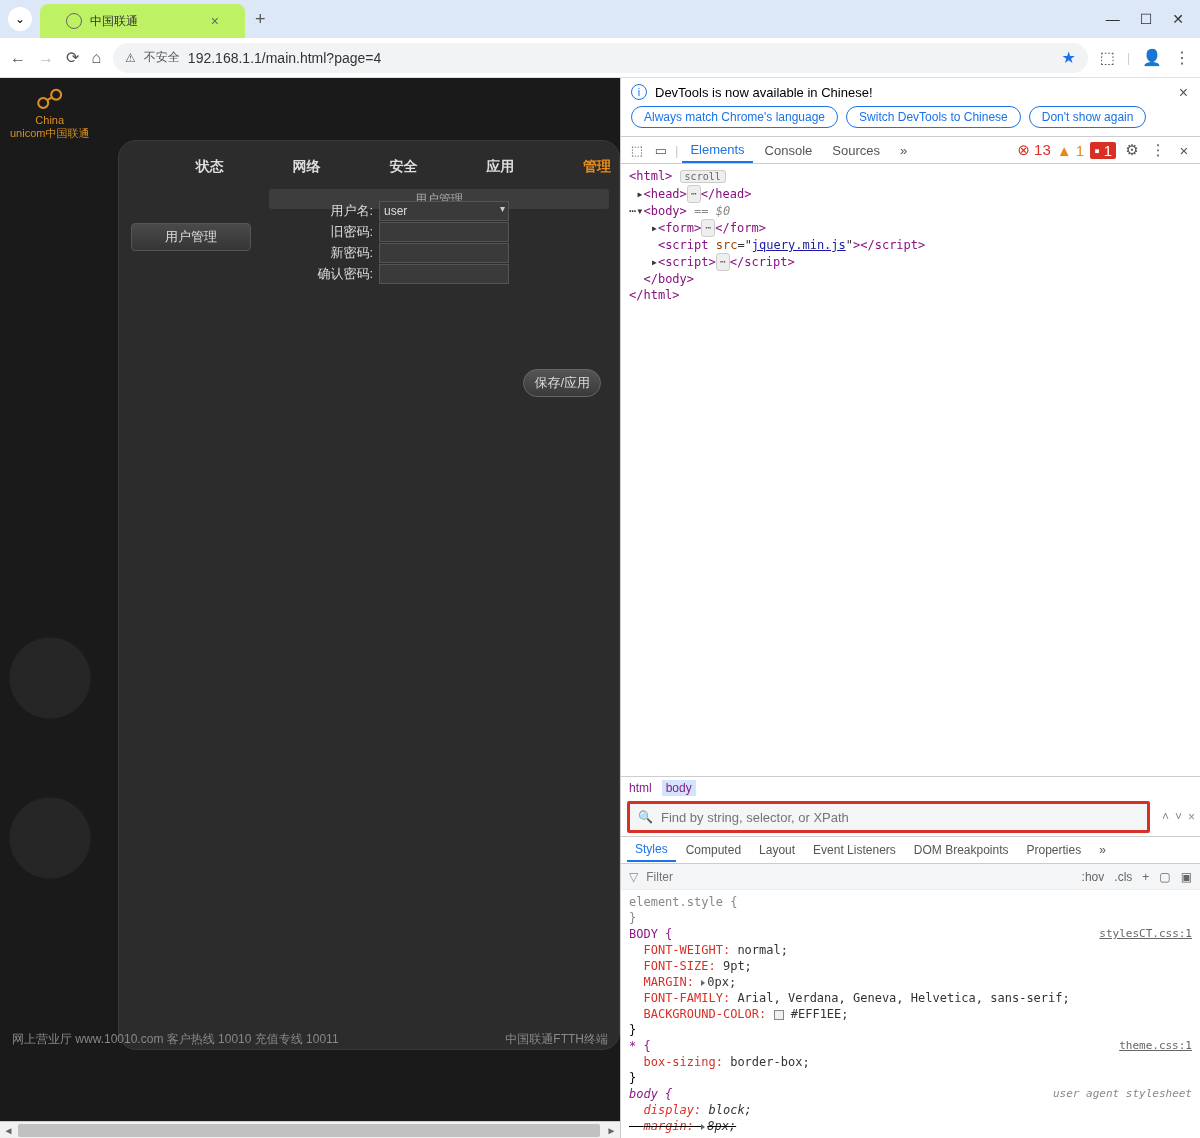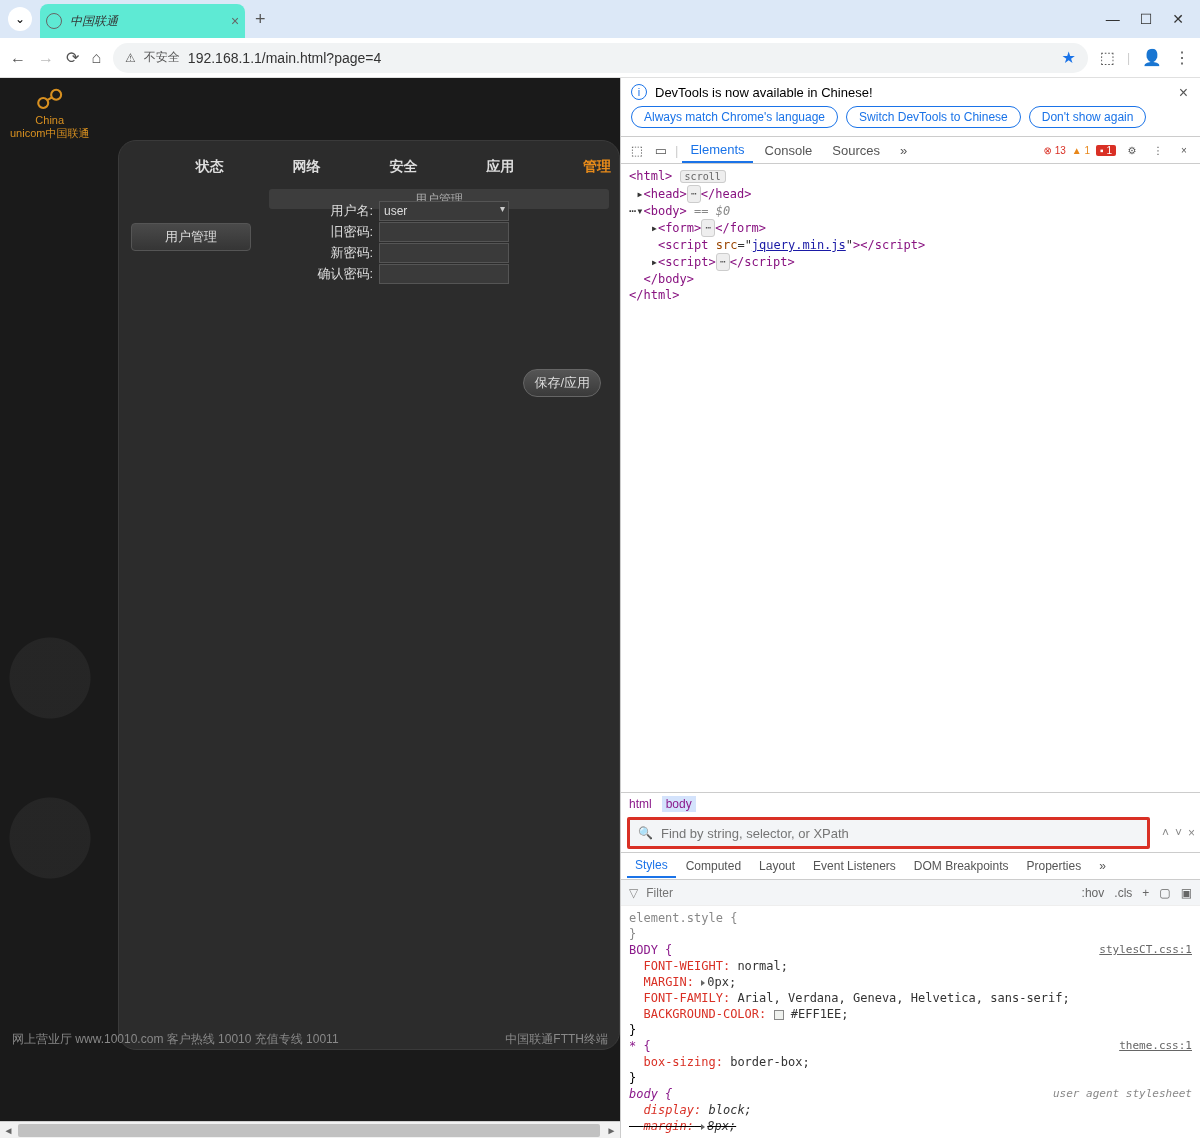--- a/index.html
+++ b/index.html
@@ -1,20 +1,20 @@
 <!DOCTYPE html>
 <html><head>
 <meta charset="utf-8">
 <style>
 *{box-sizing:border-box;margin:0;padding:0;}
 body{font-family:Arial,Verdana,Geneva,Helvetica,sans-serif;font-size:12px;background:#fff;overflow:hidden;}
 .browser{width:1200px;height:1138px;display:flex;flex-direction:column;background:#fff;}
 .tab-bar{height:38px;background:#dce8f7;display:flex;align-items:center;padding:0 8px;}
 .tab-dropdown{width:24px;height:24px;border-radius:12px;background:#fff;display:flex;align-items:center;justify-content:center;margin-right:8px;}
-.tab{background:#5eead4;height:34px;width:205px;border-radius:8px 8px 0 0;display:flex;align-items:center;padding:0 6px;gap:8px;margin-top:4px;font-style:italic;}
+.tab{background:#bef264;height:34px;width:205px;border-radius:8px 8px 0 0;display:flex;align-items:center;padding:0 26px;gap:8px;margin-top:4px;}
 .tab-favicon{width:16px;height:16px;border-radius:50%;border:1.5px solid #666;display:inline-block;}
 .tab-title{flex:1;font-size:12px;color:#333;}
 .tab-close{color:#666;font-size:14px;}
 .tab-new{margin-left:10px;color:#555;font-size:18px;}
 .window-controls{margin-left:auto;display:flex;gap:20px;padding-right:8px;}
 .window-controls span{font-size:14px;color:#333;cursor:pointer;}
 .addr-bar{height:40px;background:#fff;display:flex;align-items:center;padding:0 10px;gap:12px;border-bottom:1px solid #e0e0e0;}
 .addr-icon{color:#555;font-size:16px;cursor:pointer;}
 .addr-pill{flex:1;height:30px;background:#f1f3f4;border-radius:15px;display:flex;align-items:center;padding:0 12px;gap:8px;}
 .insecure{color:#555;font-size:12px;}
@@ -47,21 +47,21 @@
 .devtools{flex:1;display:flex;flex-direction:column;background:#fff;border-left:1px solid #ccc;}
 .dt-info{padding:6px 10px;display:flex;align-items:center;gap:8px;font-size:13px;}
 .dt-info-icon{width:16px;height:16px;border-radius:50%;border:1.5px solid #1a73e8;color:#1a73e8;text-align:center;line-height:14px;font-size:11px;}
 .dt-chips{padding:0 10px 8px;display:flex;gap:8px;flex-wrap:wrap;position:relative;}
 .dt-chip{border:1px solid #1a73e8;color:#1a73e8;padding:3px 12px;border-radius:12px;font-size:12px;cursor:pointer;}
 .dt-chips-close{position:absolute;right:12px;top:-22px;color:#555;font-size:16px;cursor:pointer;}
 .dt-toolbar{height:28px;border-top:1px solid #ccc;border-bottom:1px solid #ccc;display:flex;align-items:center;padding:0 6px;gap:4px;font-size:13px;}
 .dt-tb-icon{width:20px;text-align:center;color:#555;cursor:pointer;}
 .dt-tb-tab{padding:4px 8px;color:#555;cursor:pointer;}
 .dt-tb-tab.active{color:#1a73e8;border-bottom:2px solid #1a73e8;}
-.dt-tb-badges{margin-left:auto;display:flex;gap:6px;align-items:center;font-size:10px;}
+.dt-tb-badges{margin-left:auto;display:flex;gap:6px;align-items:center;font-size:15px;}
 .badge-err{color:#d93025;}
 .badge-warn{color:#e8871a;}
 .badge-info{background:#d93025;color:#fff;padding:0 4px;border-radius:2px;}
 .dom-tree{flex:1;padding:4px 8px;font-family:Consolas,monospace;font-size:12px;color:#333;overflow:hidden;line-height:16px;}
 .dom-line{white-space:pre;}
 .tag-punct{color:#881280;}
 .tag-badge{background:#eee;border:1px solid #ccc;border-radius:3px;padding:0 4px;font-size:10px;color:#666;}
 .attr-name{color:#994500;}
 .attr-val{color:#1a1aa6;}
 .attr-link{text-decoration:underline;}
@@ -259,20 +259,21 @@
           <span>▢</span>
           <span>▣</span>
         </div>
       </div>
 
       <div class="styles-body">
 <div><span style="color:#888">element.style {</span></div>
 <div style="color:#888">}</div>
 <div><span class="src-link">stylesCT.css:1</span><span class="sel">BODY {</span></div>
 <div>&nbsp;&nbsp;<span class="prop">FONT-WEIGHT:</span> <span class="val">normal;</span></div>
+<div>&nbsp;&nbsp;<span class="prop">FONT-SIZE:</span> <span class="val">9pt;</span></div>
 <div>&nbsp;&nbsp;<span class="prop">MARGIN:</span> <span class="tri"></span><span class="val">0px;</span></div>
 <div>&nbsp;&nbsp;<span class="prop">FONT-FAMILY:</span> <span class="val">Arial, Verdana, Geneva, Helvetica, sans-serif;</span></div>
 <div>&nbsp;&nbsp;<span class="prop">BACKGROUND-COLOR:</span> <span class="swatch"></span> <span class="val">#EFF1EE;</span></div>
 <div>}</div>
 <div><span class="src-link">theme.css:1</span><span class="sel">* {</span></div>
 <div>&nbsp;&nbsp;<span class="prop">box-sizing:</span> <span class="val">border-box;</span></div>
 <div>}</div>
 <div><span class="ua-label">user agent stylesheet</span><span class="sel" style="font-style:italic">body {</span></div>
 <div style="font-style:italic">&nbsp;&nbsp;<span class="prop">display:</span> <span class="val">block;</span></div>
 <div style="font-style:italic" class="strike">&nbsp;&nbsp;<span class="prop">margin:</span> <span class="tri"></span><span class="val">8px;</span></div>

